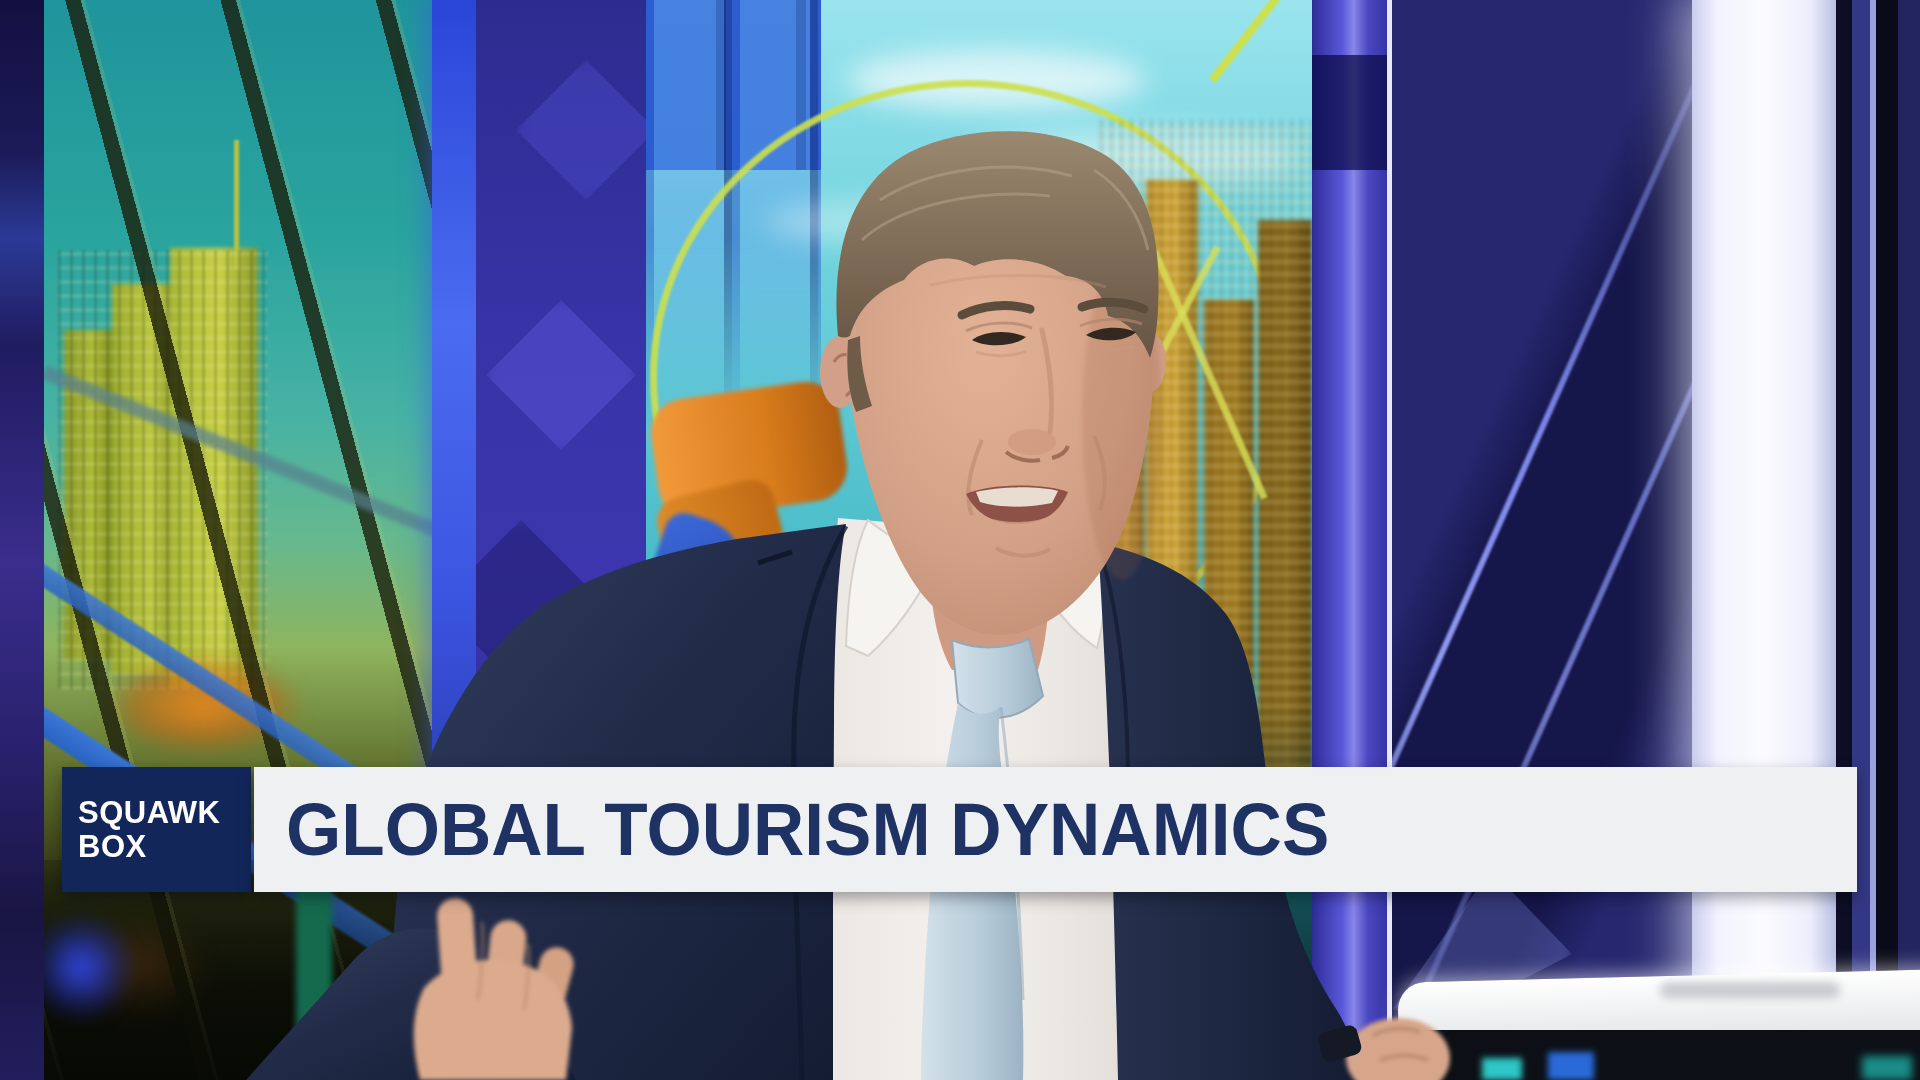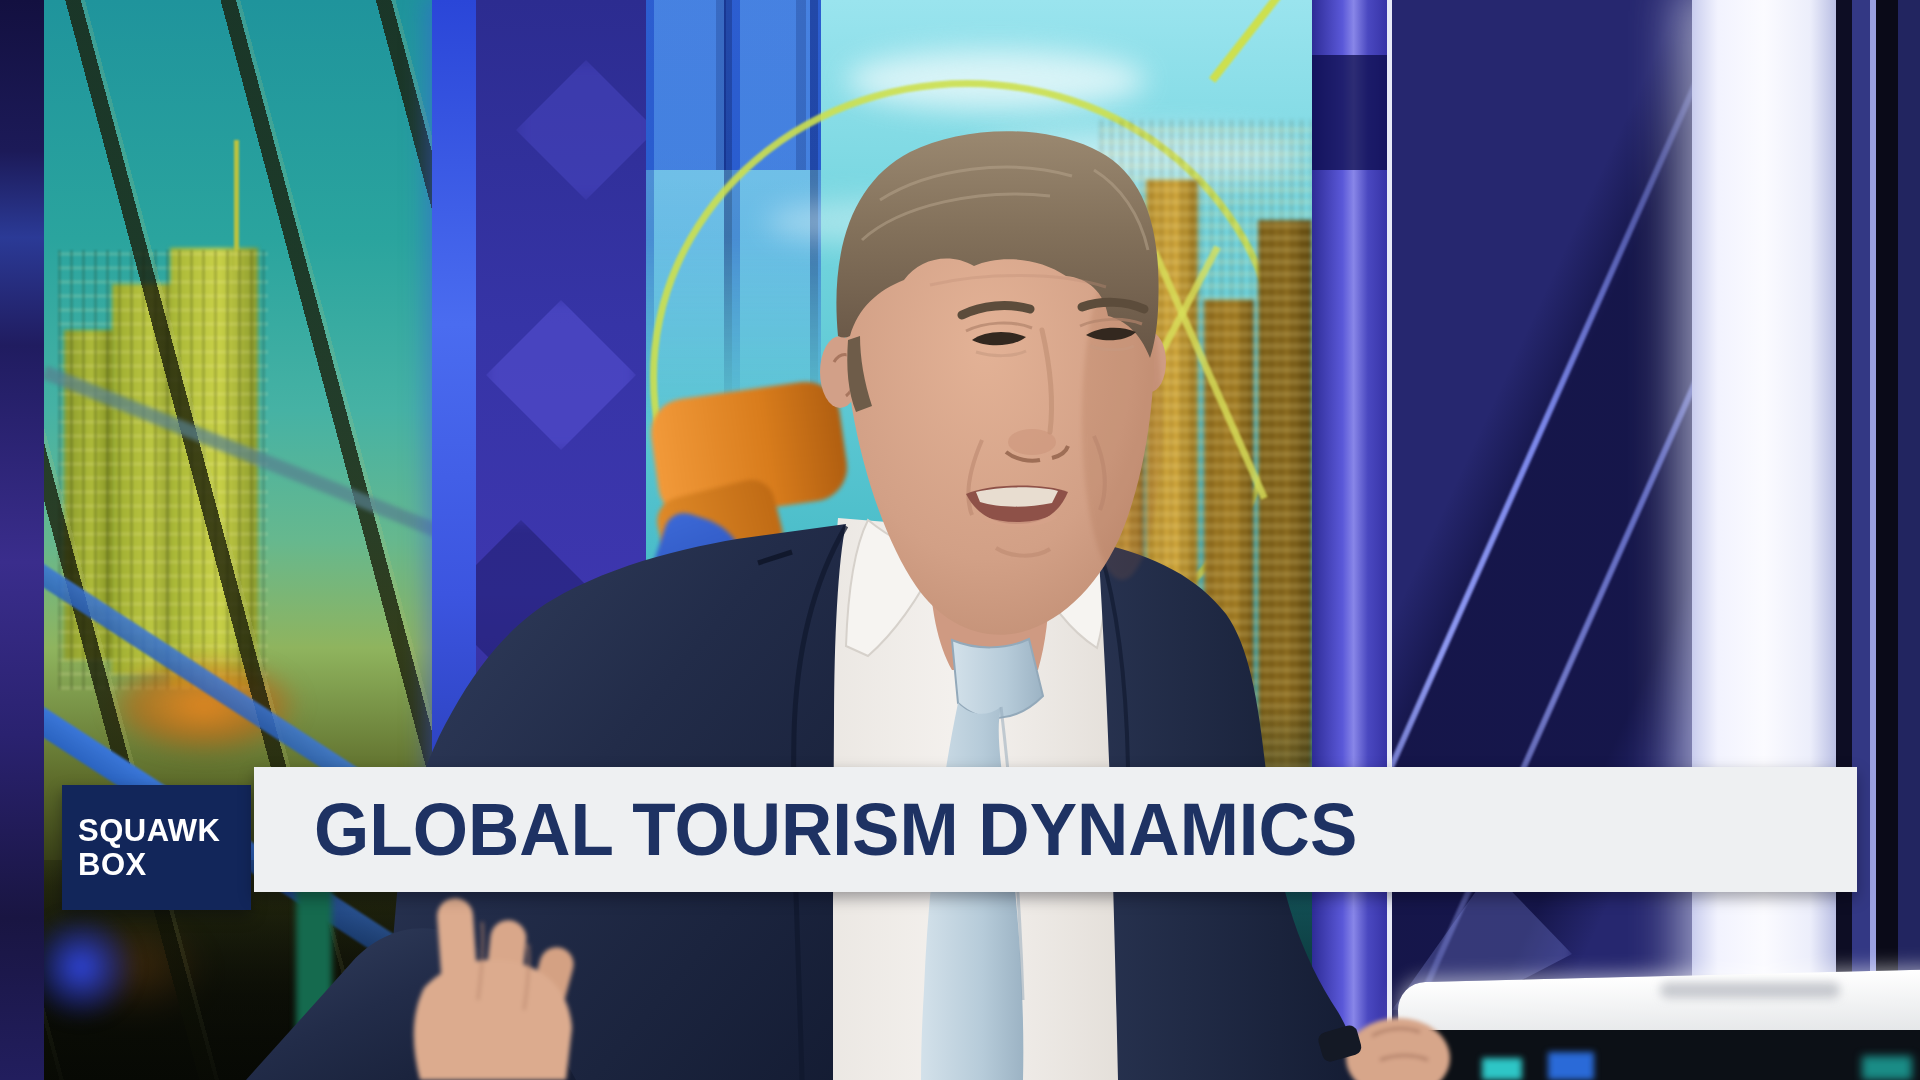--- a/index.html
+++ b/index.html
@@ -120,25 +120,25 @@
   
   .person{position:absolute;inset:0;z-index:2;}
 
   
   .overlay{z-index:5;}
   .live-wrap{position:absolute;left:62px;top:57px;}
   .live-box{width:141px;height:51px;background:#1952c6;color:#fff;display:flex;align-items:center;justify-content:center;
     font-size:44px;font-weight:800;letter-spacing:1px;box-shadow:0 2px 8px rgba(0,0,20,.35);}
   .live-loc{margin-top:0px;width:229px;height:36px;background:#e7e9ec;color:#1c55c9;display:flex;align-items:center;
     padding-left:14px;box-sizing:border-box;font-size:29px;font-weight:700;letter-spacing:1px;}
-  .lt-flag{position:absolute;left:62px;top:785px;width:189px;height:125px;background:#12265a;color:#ffffff;
+  .lt-flag{position:absolute;left:62px;top:767px;width:189px;height:125px;background:#12265a;color:#ffffff;
     display:flex;flex-direction:column;justify-content:center;padding-left:16px;box-sizing:border-box;
     font-size:31px;font-weight:800;line-height:1.08;letter-spacing:.5px;box-shadow:0 6px 14px rgba(0,0,15,.35);}
   .lt-banner{position:absolute;left:254px;top:767px;width:1603px;height:125px;background:#eef0f2;
-    display:flex;align-items:center;padding-left:60px;box-sizing:border-box;box-shadow:0 6px 14px rgba(0,0,15,.35);}
+    display:flex;align-items:center;padding-left:32px;box-sizing:border-box;box-shadow:0 6px 14px rgba(0,0,15,.35);}
   .lt-banner .headline{color:#1e3263;font-size:74px;font-weight:800;letter-spacing:0px;white-space:nowrap;
     transform:scaleX(.96);transform-origin:left center;}
 </style>
 </head>
 <body>
 
 <div class="stage">
 
   <div class="layer edge-left"></div>
 

